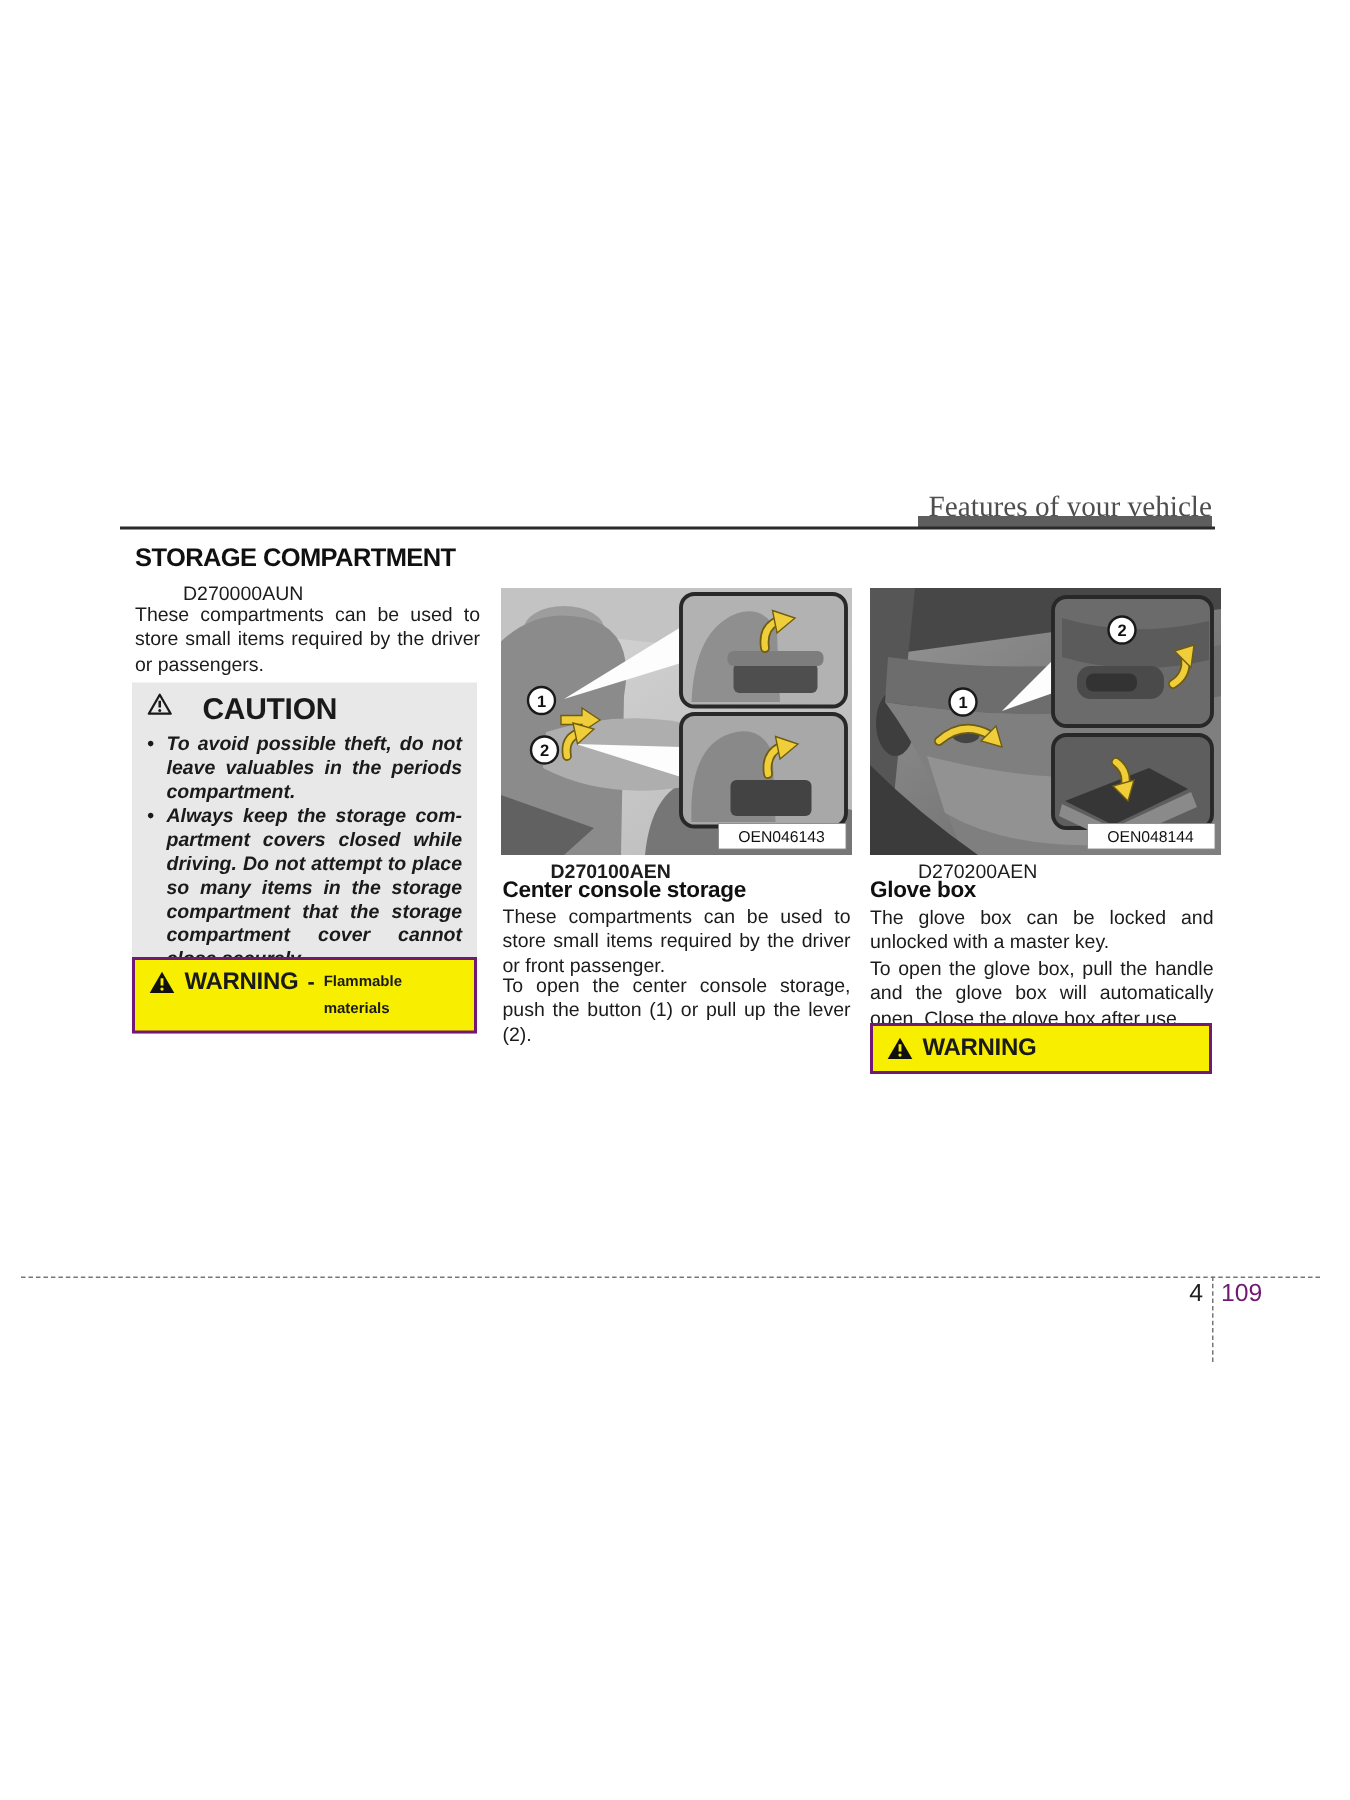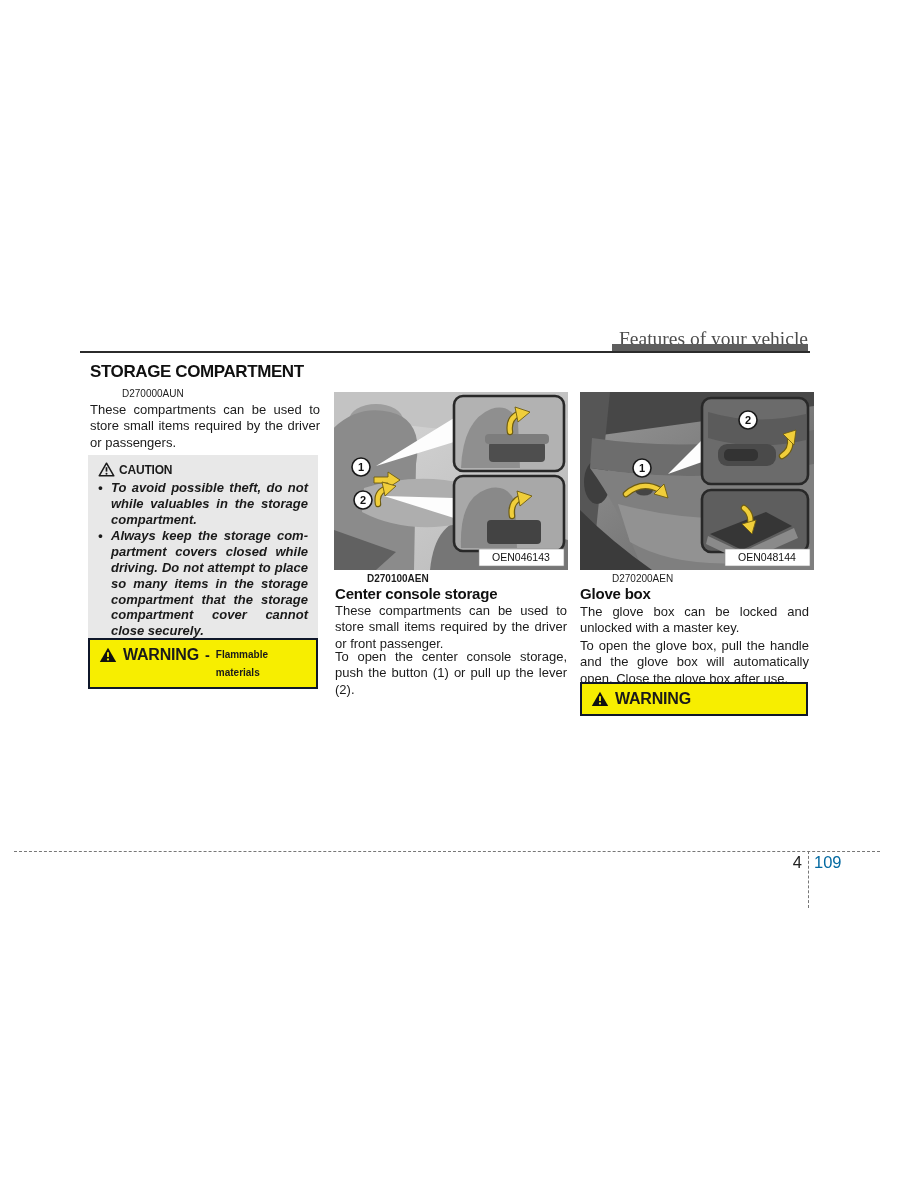--- a/index.html
+++ b/index.html
@@ -9,37 +9,37 @@
   .abs{position:absolute;}
 
   
   .hdr-title{font-family:"Liberation Serif",serif;font-size:19.5px;color:#4e4e4e;
              top:328px;right:92px;}
   .hdr-bar{top:344px;left:612px;width:196px;height:8px;background:var(--header-bar,#5e5e5e);}
   .hdr-rule{top:351px;left:80px;width:730px;height:1.6px;background:#2b2b2b;}
 
   
   .sec-title{top:362px;left:90px;font-size:17px;font-weight:bold;letter-spacing:-0.4px;color:#101010;}
-  .code{font-size:10px;color:#1c1c1c;padding-left:32px;}
+  .code{font-size:13px;color:#1c1c1c;padding-left:32px;}
   .body-p{font-size:13px;line-height:16.3px;text-align:justify;color:#1b1b1b;}
   .col-heading{font-size:15px;font-weight:bold;color:#101010;letter-spacing:-0.2px;}
 
   
   .caution-box{top:455px;left:88px;width:230px;box-sizing:border-box;
                background:var(--caution-bg,#e8e8e8);padding:7px 10px 8px 10px;}
-  .box-title-row{display:flex;align-items:center;gap:4px;font-size:12px;font-weight:bold;
+  .box-title-row{display:flex;gap:20px;font-size:20px;font-weight:bold;
                  margin-bottom:3px;letter-spacing:-0.2px;}
   .bullet{display:flex;margin-top:1px;}
   .bullet .mark{width:13px;flex:none;font-weight:bold;font-style:italic;font-size:13px;line-height:15.8px;}
   .bullet .btxt{font-size:13px;font-weight:bold;font-style:italic;line-height:15.8px;
                 text-align:justify;}
 
   
   .warning-box{box-sizing:border-box;background:var(--warning-bg,#f7ee00);
-               border:2px solid #0f172a;}
+               border:2px solid #701a75;}
   .warn-left{top:638px;left:88px;width:230px;padding:6px 9px 5px 9px;}
   .warn-right{top:682px;left:580px;width:228px;padding:5px 9px 5px 9px;}
   .warn-title-row{display:flex;align-items:flex-start;gap:6px;font-weight:bold;}
   .warn-title{font-size:16px;line-height:18px;letter-spacing:-0.2px;}
   .warn-dash{font-size:14.5px;line-height:18px;}
   .warn-sub{display:inline-block;width:88px;font-size:10px;line-height:18px;font-weight:bold;}
   .warn-body{font-size:13.2px;font-weight:bold;line-height:15.5px;text-align:justify;margin-top:2px;}
 
   
   .figure{width:234px;height:178px;}
@@ -48,21 +48,21 @@
   .figlabel{font:10.5px "Liberation Sans",sans-serif;fill:#111;}
   .callout-num{font:bold 11px "Liberation Sans",sans-serif;fill:#111;text-anchor:middle;}
   .arr{fill:var(--accent-arrow,#f0ce3a);stroke:#6e5c10;stroke-width:0.9;}
   .arr-under{fill:none;stroke:#6e5c10;stroke-width:6.5;stroke-linecap:round;}
   .arr-over{fill:none;stroke:var(--accent-arrow,#f0ce3a);stroke-width:4.2;stroke-linecap:round;}
 
   
   .foot-rule{top:851px;left:14px;width:866px;border-top:1.6px dashed #777;}
   .foot-vrule{top:851px;left:808px;height:57px;border-left:1.5px dashed #777;}
   .foot-ch{top:853px;left:770px;width:32px;text-align:right;font-size:16.5px;color:#222;}
-  .foot-pg{top:853px;left:814px;font-size:16.5px;color:#0369a1;}
+  .foot-pg{top:853px;left:814px;font-size:16.5px;color:#701a75;}
 </style>
 </head>
 <body>
 
 <div class="abs hdr-title">Features of your vehicle</div>
 <div class="abs hdr-bar"></div>
 <div class="abs hdr-rule"></div>
 
 <div class="abs sec-title">STORAGE COMPARTMENT</div>
 <div class="abs code" style="top:388px;left:90px;">D270000AUN</div>
@@ -72,21 +72,21 @@
   <div class="box-title-row">
     <svg width="17" height="15" viewBox="0 0 17 15">
       <path d="M8.5 1.2 L15.8 13.8 H1.2 Z" fill="none" stroke="#1a1a1a" stroke-width="1.5" stroke-linejoin="round"></path>
       <line x1="8.5" y1="5.2" x2="8.5" y2="9.6" stroke="#1a1a1a" stroke-width="1.7"></line>
       <circle cx="8.5" cy="11.7" r="1" fill="#1a1a1a"></circle>
     </svg>
     <span>CAUTION</span>
   </div>
   <div class="bullet">
     <span class="mark">•</span>
-    <span class="btxt">To avoid possible theft, do not while valuables in the storage compartment.</span>
+    <span class="btxt">To avoid possible theft, do not leave valuables in the periods compartment.</span>
   </div>
   <div class="bullet">
     <span class="mark">•</span>
     <span class="btxt">Always keep the storage com-partment covers closed while driving. Do not attempt to place so many items in the storage compartment that the storage compartment cover cannot close securely.</span>
   </div>
 </div>
 
 <div class="abs warning-box warn-left">
   <div class="warn-title-row">
     <svg width="18" height="16" viewBox="0 0 18 16" style="margin-top:1px;">

